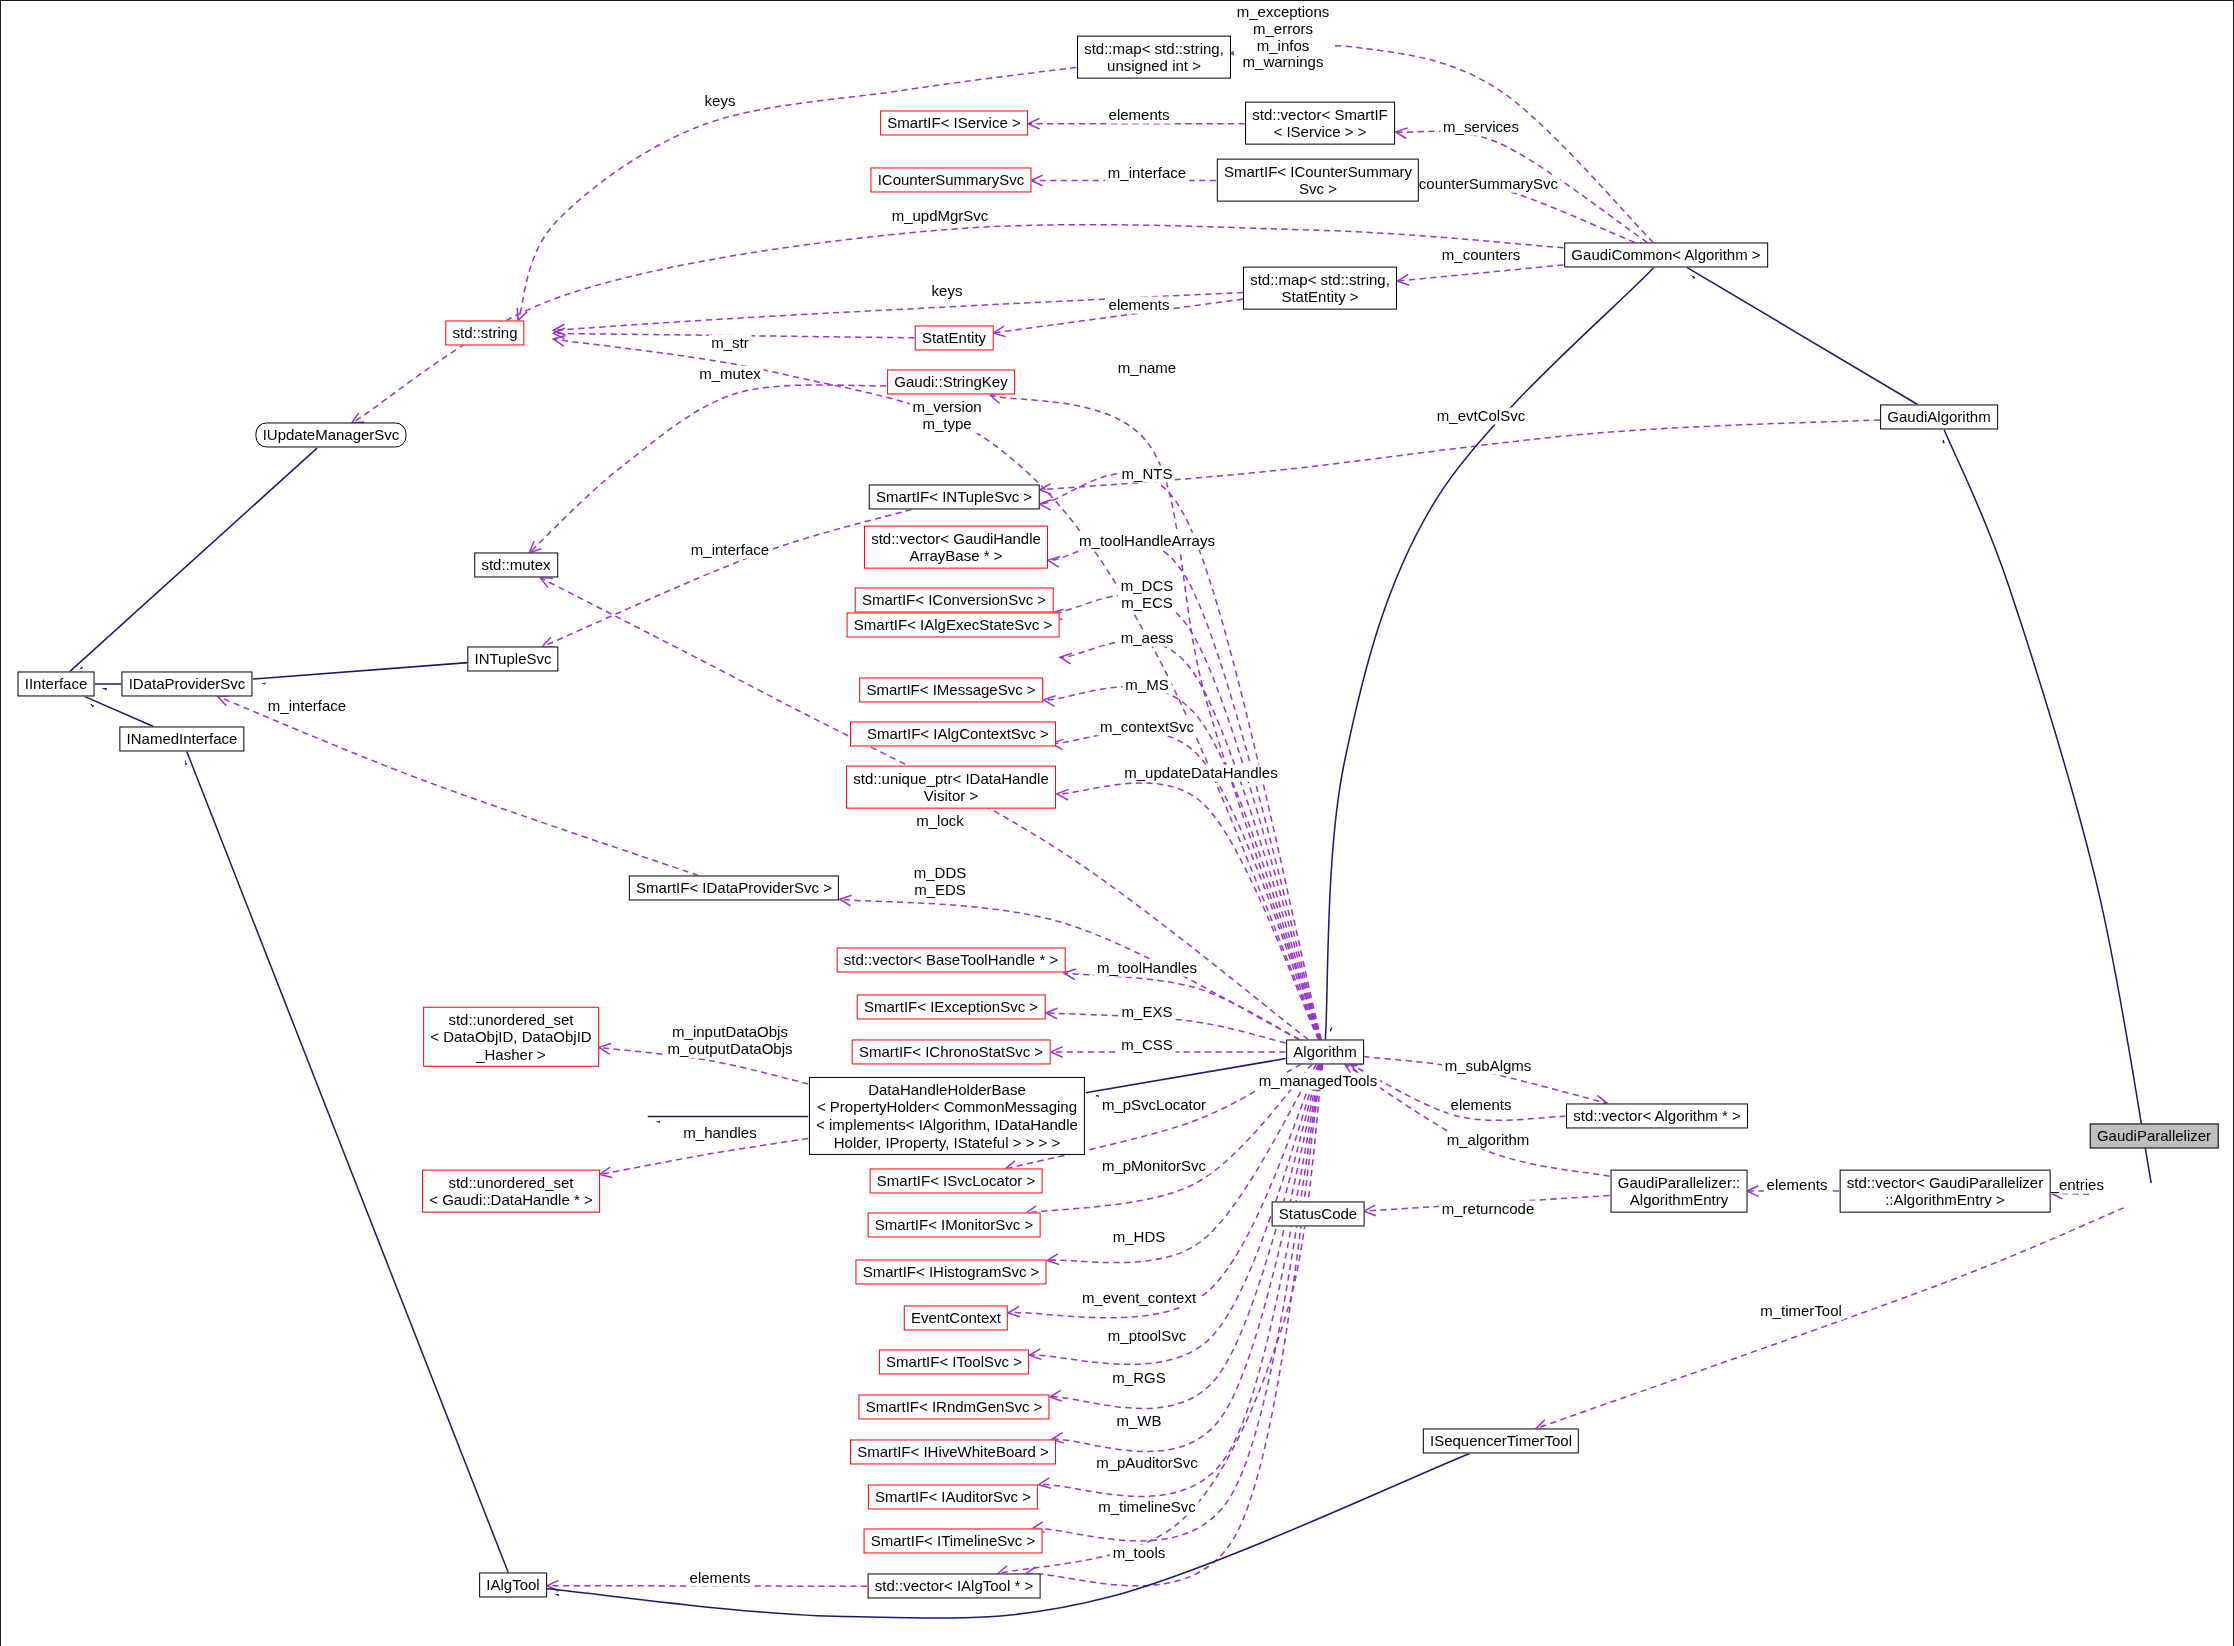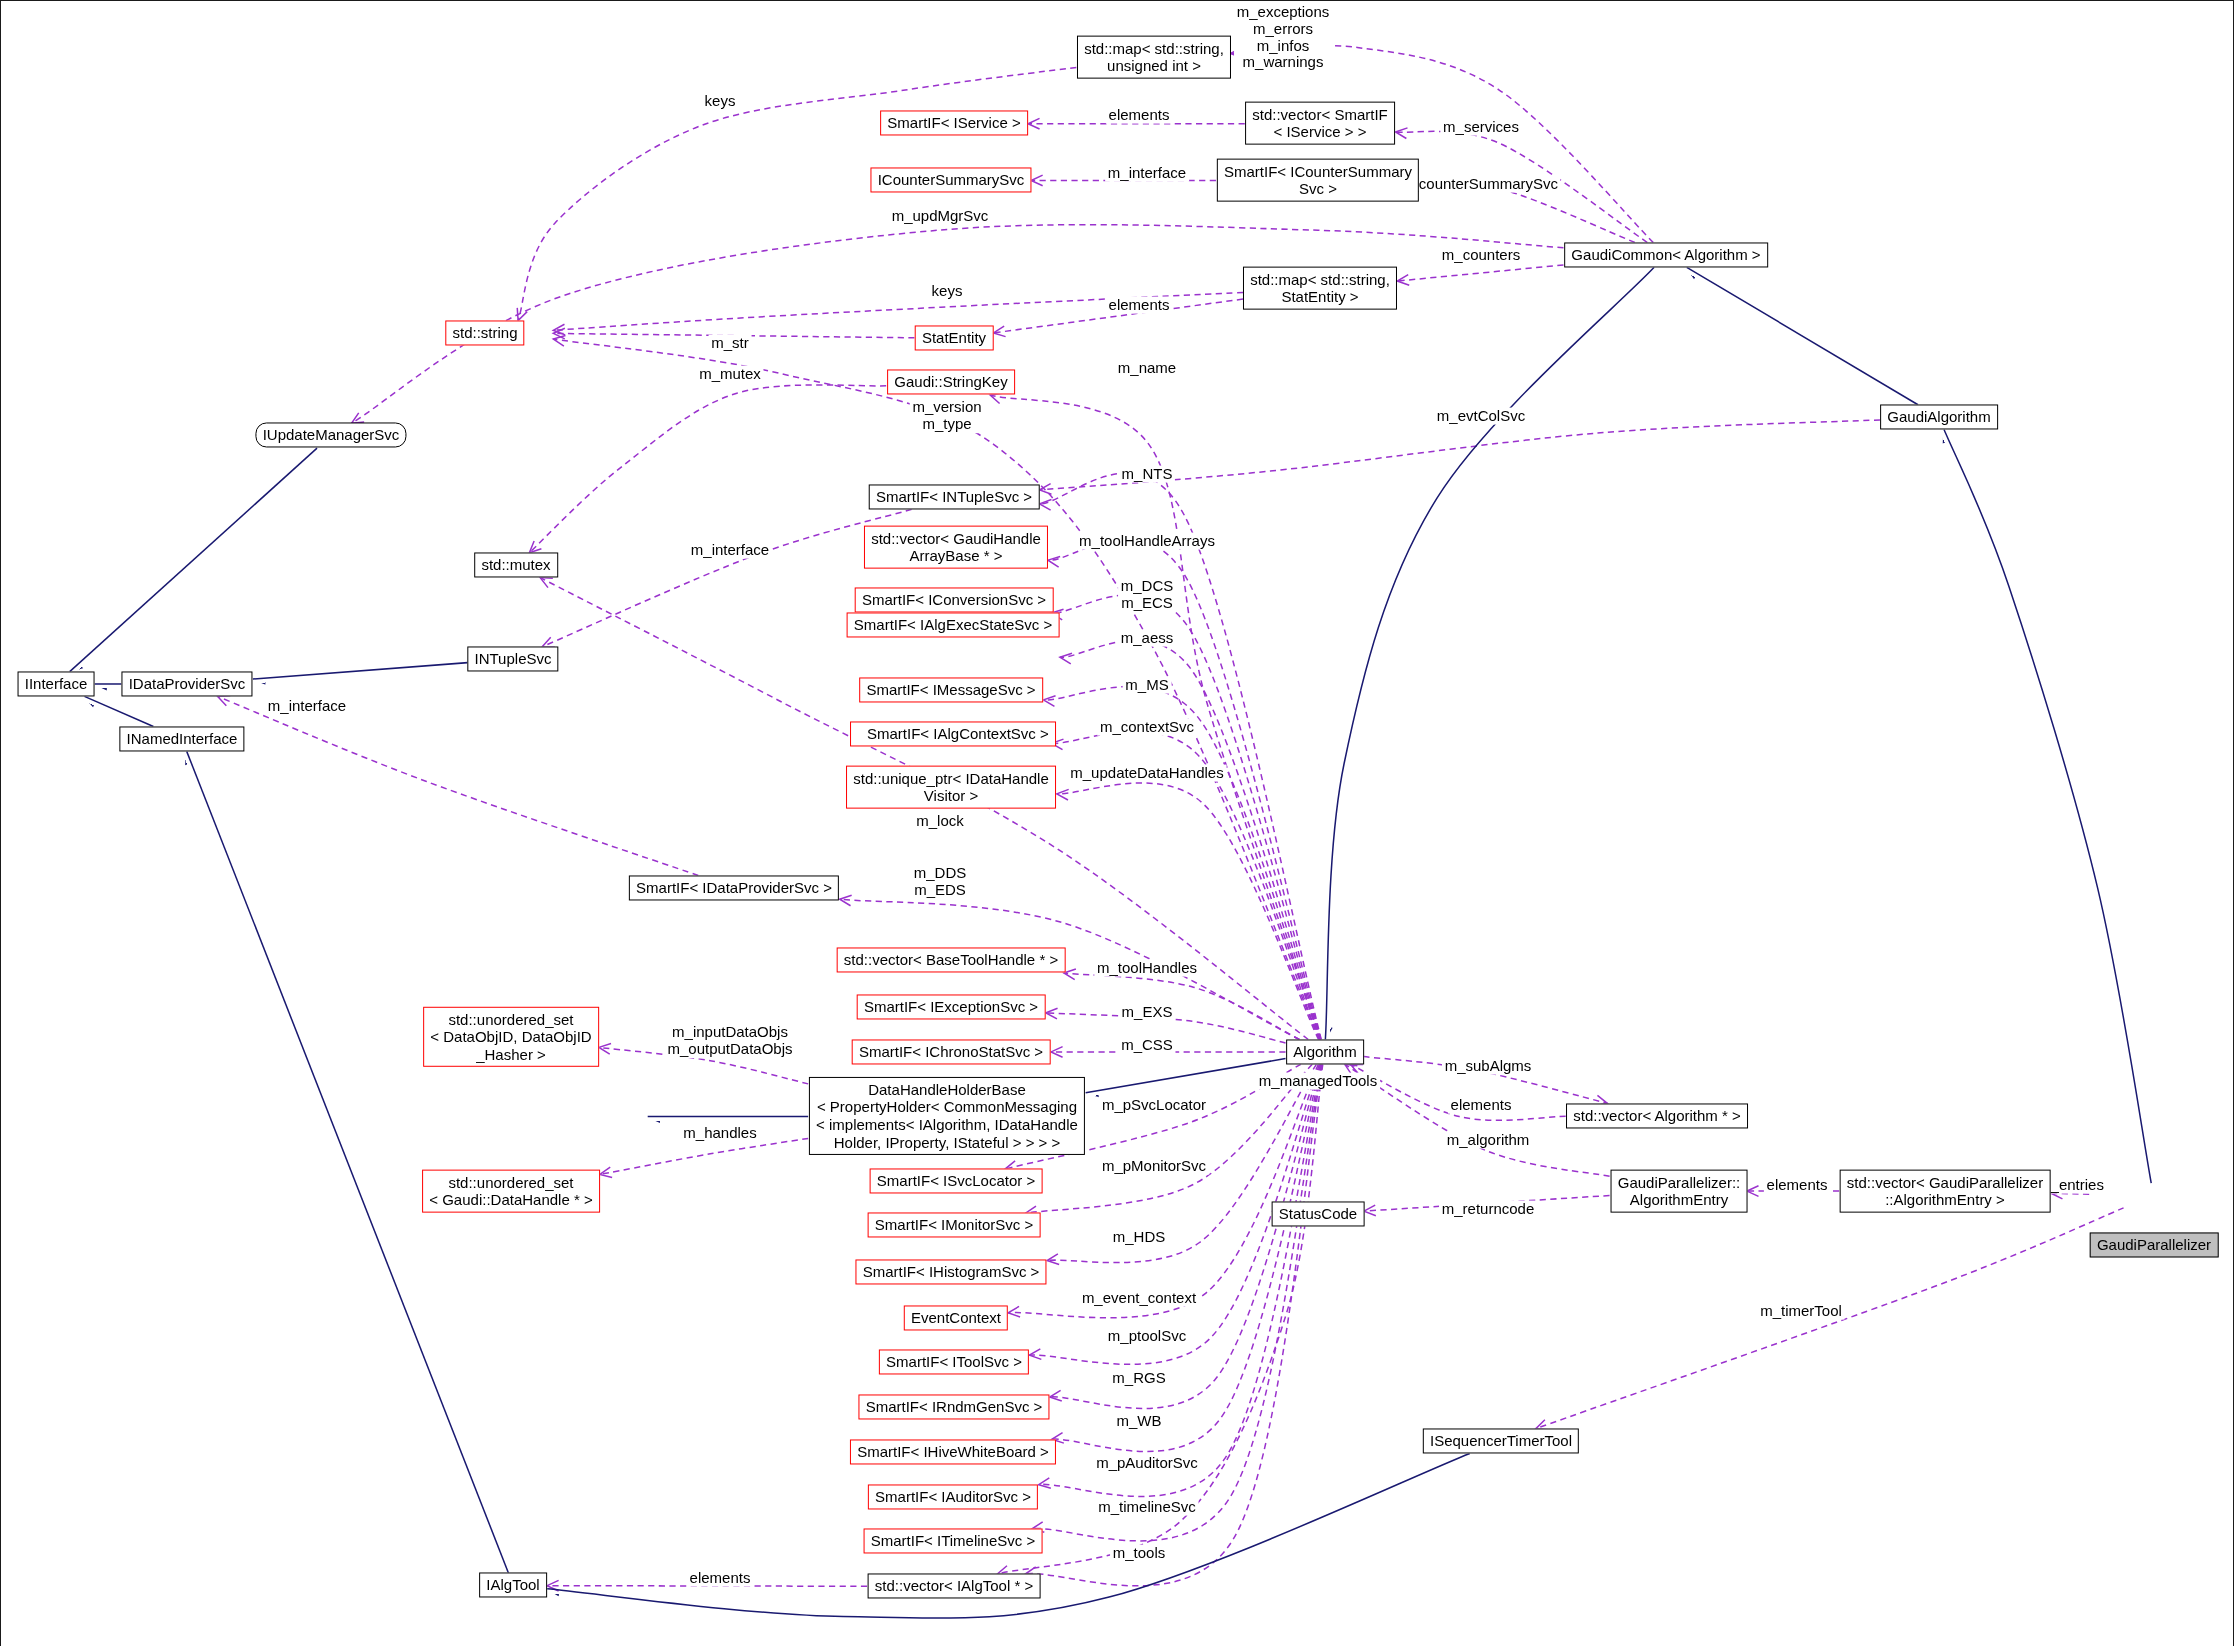--- a/index.html
+++ b/index.html
@@ -122,21 +122,21 @@
       <div class="elabel" style="left: 1146px; top: 367px;">m_name</div>
       <div class="elabel" style="left: 1480px; top: 415px;">m_evtColSvc</div>
       <div class="elabel" style="left: 1146px; top: 473px;">m_NTS</div>
       <div class="elabel" style="left: 729px; top: 549px;">m_interface</div>
       <div class="elabel" style="left: 1146px; top: 540px;">m_toolHandleArrays</div>
       <div class="elabel" style="left: 1146px; top: 594px;">m_DCS
 m_ECS</div>
       <div class="elabel" style="left: 1146px; top: 637px;">m_aess</div>
       <div class="elabel" style="left: 1146px; top: 684px;">m_MS</div>
       <div class="elabel" style="left: 1146px; top: 726px;">m_contextSvc</div>
-      <div class="elabel" style="left: 1146px; top: 772px;">m_updateDataHandles</div>
+      <div class="elabel" style="left: 1200px; top: 772px;">m_updateDataHandles</div>
       <div class="elabel" style="left: 939px; top: 820px;">m_lock</div>
       <div class="elabel" style="left: 939px; top: 881px;">m_DDS
 m_EDS</div>
       <div class="elabel" style="left: 306px; top: 705px;">m_interface</div>
       <div class="elabel" style="left: 1146px; top: 967px;">m_toolHandles</div>
       <div class="elabel" style="left: 1146px; top: 1011px;">m_EXS</div>
       <div class="elabel" style="left: 1146px; top: 1044px;">m_CSS</div>
       <div class="elabel" style="left: 729px; top: 1040px;">m_inputDataObjs
 m_outputDataObjs</div>
       <div class="elabel" style="left: 1153px; top: 1104px;">m_pSvcLocator</div>
@@ -276,21 +276,21 @@
         <div class="nl">std::vector&lt; Algorithm * &gt;</div>
       </div>
       <div class="node" style="left: 1678px; top: 1190px;">
         <div class="nl">GaudiParallelizer::</div>
         <div class="nl">AlgorithmEntry</div>
       </div>
       <div class="node" style="left: 1944px; top: 1190px;">
         <div class="nl">std::vector&lt; GaudiParallelizer</div>
         <div class="nl">::AlgorithmEntry &gt;</div>
       </div>
-      <div class="node selected" style="left: 2153px; top: 1244px; text-align: right;">
+      <div class="node selected" style="left: 2153px; top: 1135px; text-align: right;">
         <div class="nl">GaudiParallelizer</div>
       </div>
       <div class="node" style="left: 1317px; top: 1213px;">
         <div class="nl">StatusCode</div>
       </div>
       <div class="node truncated" style="left: 953px; top: 1224px;">
         <div class="nl">SmartIF&lt; IMonitorSvc &gt;</div>
       </div>
       <div class="node truncated" style="left: 950px; top: 1271px;">
         <div class="nl">SmartIF&lt; IHistogramSvc &gt;</div>

